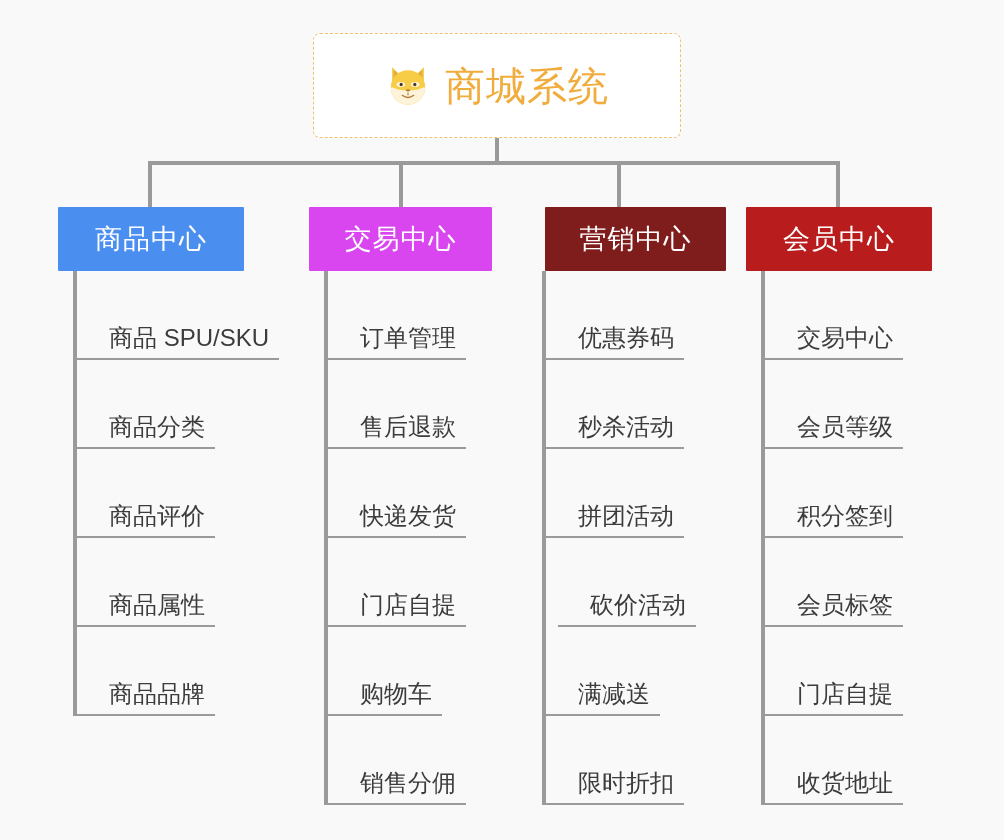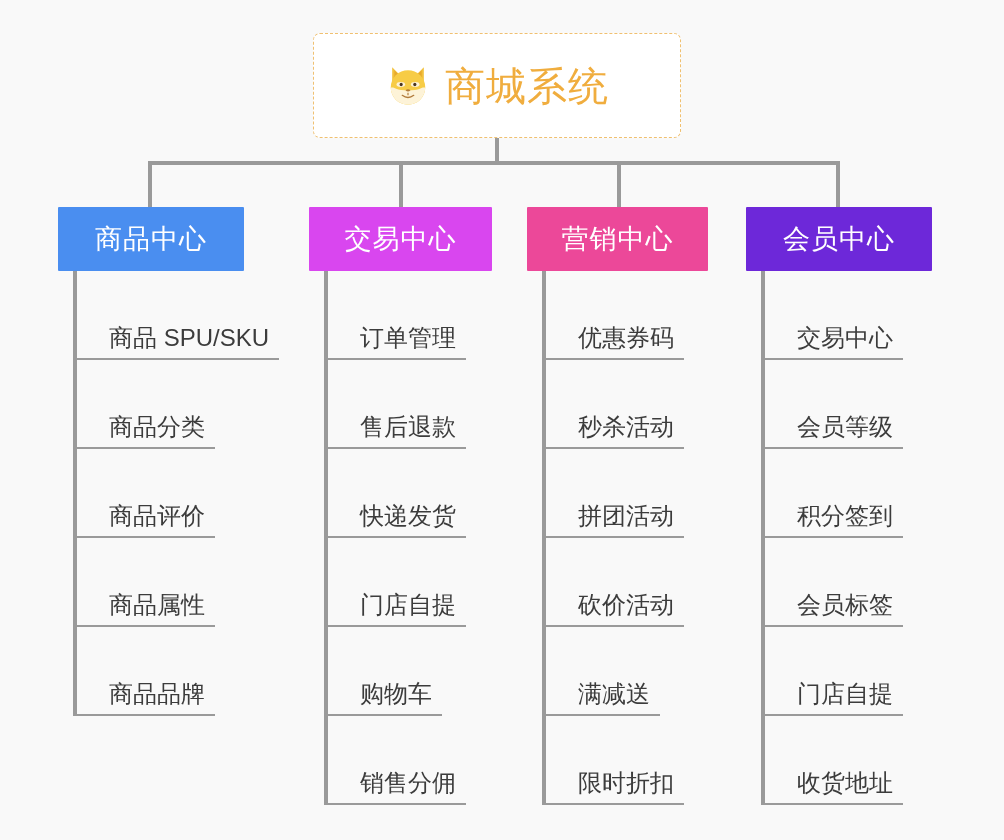--- a/index.html
+++ b/index.html
@@ -179,47 +179,47 @@
       <div class="leaf">
           <span class="leaf-inner" style="border-bottom-color: rgb(154, 154, 154);">购物车</span>
         </div>
       <div class="leaf">
           <span class="leaf-inner" style="border-bottom-color: rgb(154, 154, 154);">销售分佣</span>
         </div>
     </div>
   </div>
 
   <div class="column" style="left:527px; width:181px;">
-    <div class="col-head" style="width: 181px; background: #ec4899;">
+    <div class="col-head" style="width: 181px; background: #7f1d1d; margin-left: 18px;">
       <span>营销中心</span>
     </div>
     <div class="col-body" style="border-left-color: rgb(154, 154, 154);">
       <div class="leaf">
           <span class="leaf-inner" style="border-bottom-color: rgb(154, 154, 154);">优惠券码</span>
         </div>
       <div class="leaf">
           <span class="leaf-inner" style="border-bottom-color: rgb(154, 154, 154); margin-top: 29px;">秒杀活动</span>
         </div>
       <div class="leaf">
           <span class="leaf-inner" style="border-bottom-color: rgb(154, 154, 154);">拼团活动</span>
         </div>
       <div class="leaf">
-          <span class="leaf-inner" style="border-bottom-color: rgb(154, 154, 154);">砍价活动</span>
+          <span class="leaf-inner" style="border-bottom-color: rgb(154, 154, 154); margin-left: 12px;">砍价活动</span>
         </div>
       <div class="leaf">
           <span class="leaf-inner" style="border-bottom-color: rgb(154, 154, 154);">满减送</span>
         </div>
       <div class="leaf">
           <span class="leaf-inner" style="border-bottom-color: rgb(154, 154, 154);">限时折扣</span>
         </div>
     </div>
   </div>
 
   <div class="column" style="left:746px; width:186px;">
-    <div class="col-head" style="width: 186px; background: #6d28d9;">
+    <div class="col-head" style="width: 186px; background: #b91c1c;">
       <span>会员中心</span>
     </div>
     <div class="col-body" style="border-left-color: rgb(154, 154, 154);">
       <div class="leaf">
           <span class="leaf-inner" style="border-bottom-color: rgb(154, 154, 154);">交易中心</span>
         </div>
       <div class="leaf">
           <span class="leaf-inner" style="border-bottom-color: rgb(154, 154, 154);">会员等级</span>
         </div>
       <div class="leaf">

